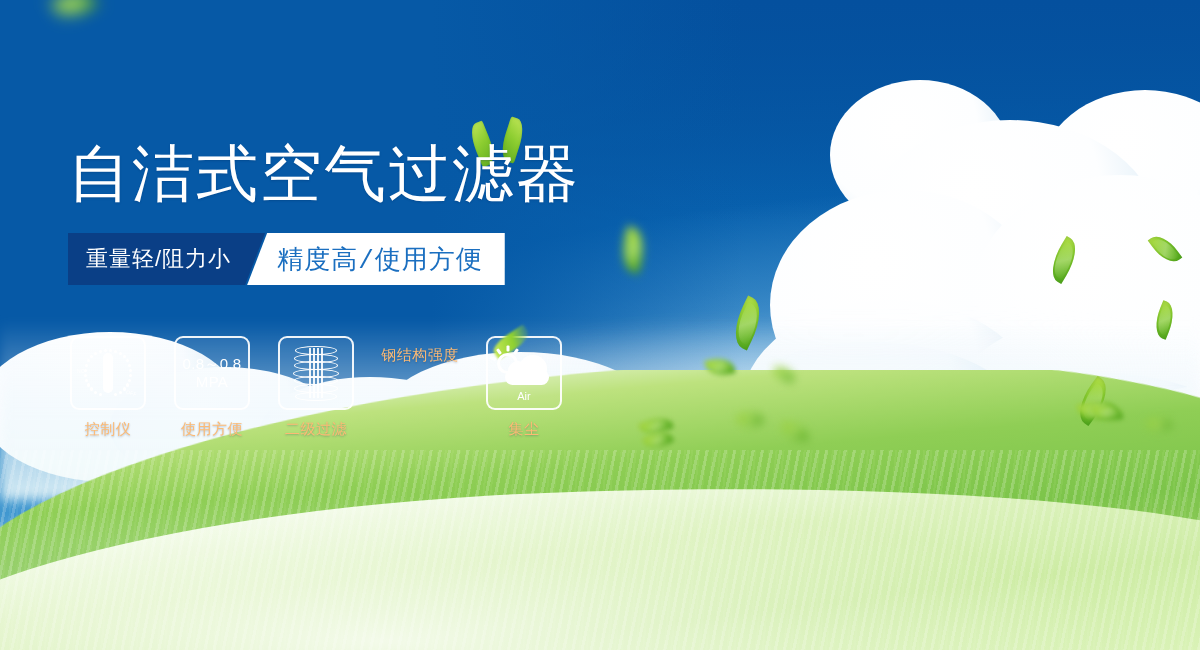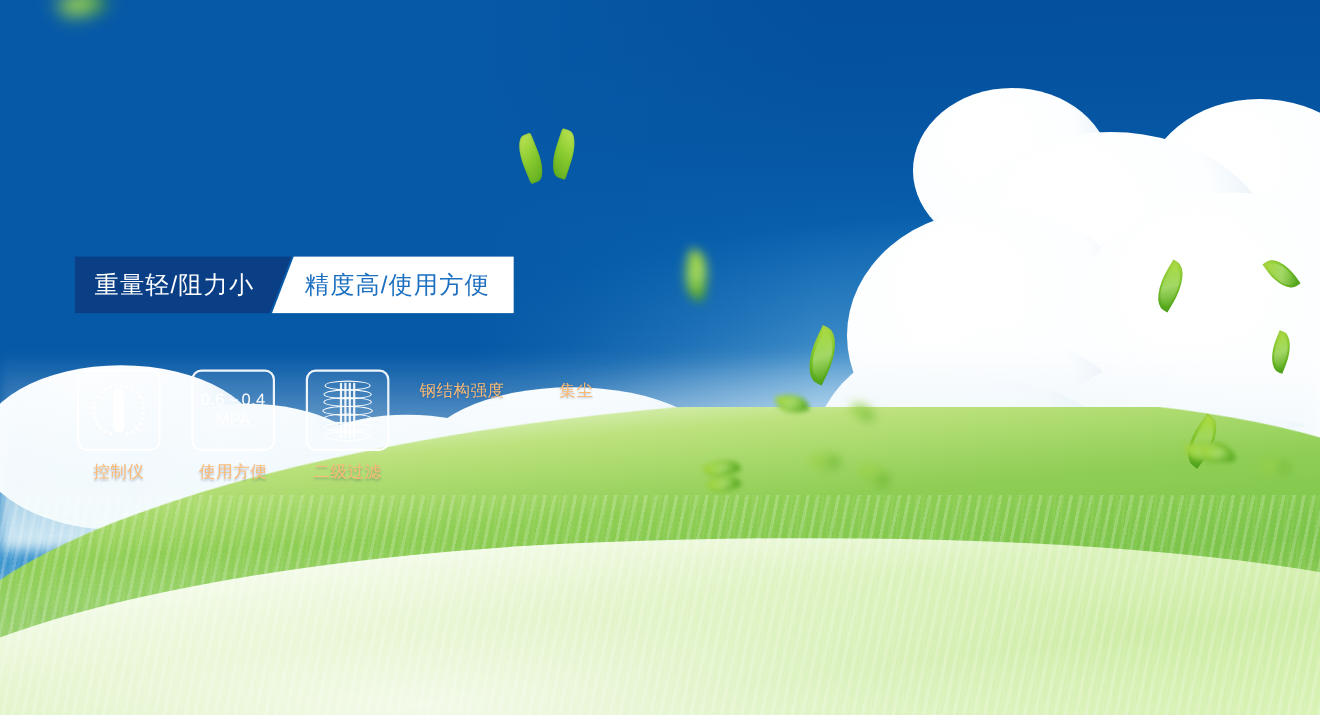--- a/index.html
+++ b/index.html
@@ -152,26 +152,27 @@
     font-size:22px;
     display:flex;align-items:center;
     padding:0 20px 0 18px;
     letter-spacing:1px;
     clip-path:polygon(0 0, 100% 0, calc(100% - 20px) 100%, 0 100%);
     padding-right:34px;
   }
   .tag-light{
     background:#ffffff;
     color:#1b6fc0;
-    font-size:22px;
+    font-size:26px;
     display:flex;align-items:center;
     padding:0 22px 0 30px;
     letter-spacing:1px;
     margin-left:-18px;
     clip-path:polygon(20px 0, 100% 0, 100% 100%, 0 100%);
+    font-family:Liberation Mono, monospace;
   }
 
   
   .features{
     position:absolute;left:70px;top:336px;
     display:flex;gap:28px;
   }
   .feat{width:76px;display:flex;flex-direction:column;align-items:center;}
   .feat-box{
     width:76px;height:74px;
@@ -293,20 +294,21 @@
   <div class="leaf blur2" style="left:782px;top:424px;width:26px;height:15px;transform:rotate(9deg);"></div>
   <div class="leaf blur1" style="left:1092px;top:404px;width:30px;height:17px;transform:rotate(-8deg);"></div>
   <div class="leaf blur2" style="left:1148px;top:418px;width:22px;height:13px;transform:rotate(-18deg);"></div>
   <div class="leaf blur1" style="left:644px;top:432px;width:28px;height:16px;transform:rotate(-26deg);"></div>
 
   <div class="sprout">
     <div class="sl left"></div>
     <div class="sl right"></div>
   </div>
 
+  <div class="headline">自洁式空气过滤器</div>
 
   <div class="tagline">
     <div class="tag-dark">重量轻/阻力小</div>
     <div class="tag-light">精度高/使用方便</div>
   </div>
 
   <div class="features">
 
     <div class="feat">
       <div class="feat-box">
@@ -341,21 +343,21 @@
             <div class="dot" style="left: 40.8593px; top: 46.733px;"></div>
             <div class="dot" style="left: 36.2665px; top: 49.0129px;"></div>
           </div>
       </div>
       <div class="feat-label">控制仪</div>
     </div>
 
     <div class="feat">
       <div class="feat-box">
         <div class="feat-text">
-          <div>0.6～0.4</div>
+          <div>0.8～0.8</div>
           <div class="l2">MPA</div>
         </div>
       </div>
       <div class="feat-label">使用方便</div>
     </div>
 
     <div class="feat">
       <div class="feat-box">
         <div class="coil">
             <div class="ring" style="top: 0px; width: 42.4px; left: 1.8px;"></div>
@@ -372,17 +374,31 @@
           </div>
       </div>
       <div class="feat-label">二级过滤</div>
     </div>
 
     <div class="feat">
       <div class="feat-label">钢结构强度</div>
     </div>
 
     <div class="feat">
+      <div class="feat-box">
+        <div class="air">
+          <div class="swoosh"></div>
+          <div class="sun"></div>
+          <div class="cld1"></div>
+            <div class="cld2"></div>
+            <div class="cld3"></div>
+          <div class="airtxt">Air</div>
+        <div class="ray" style="width: 6px; height: 3px; left: -4.59539px; top: 10.8697px; transform: rotate(200deg);"></div>
+            <div class="ray" style="width: 6px; height: 3px; left: 0.896353px; top: 3.71272px; transform: rotate(235deg);"></div>
+            <div class="ray" style="width: 6px; height: 3px; left: 9.5px; top: 1px; transform: rotate(270deg);"></div>
+            <div class="ray" style="width: 6px; height: 3px; left: 18.1036px; top: 3.71272px; transform: rotate(305deg);"></div>
+          </div>
+      </div>
       <div class="feat-label">集尘</div>
     </div>
 
   </div>
 </div>
 
 </body></html>

